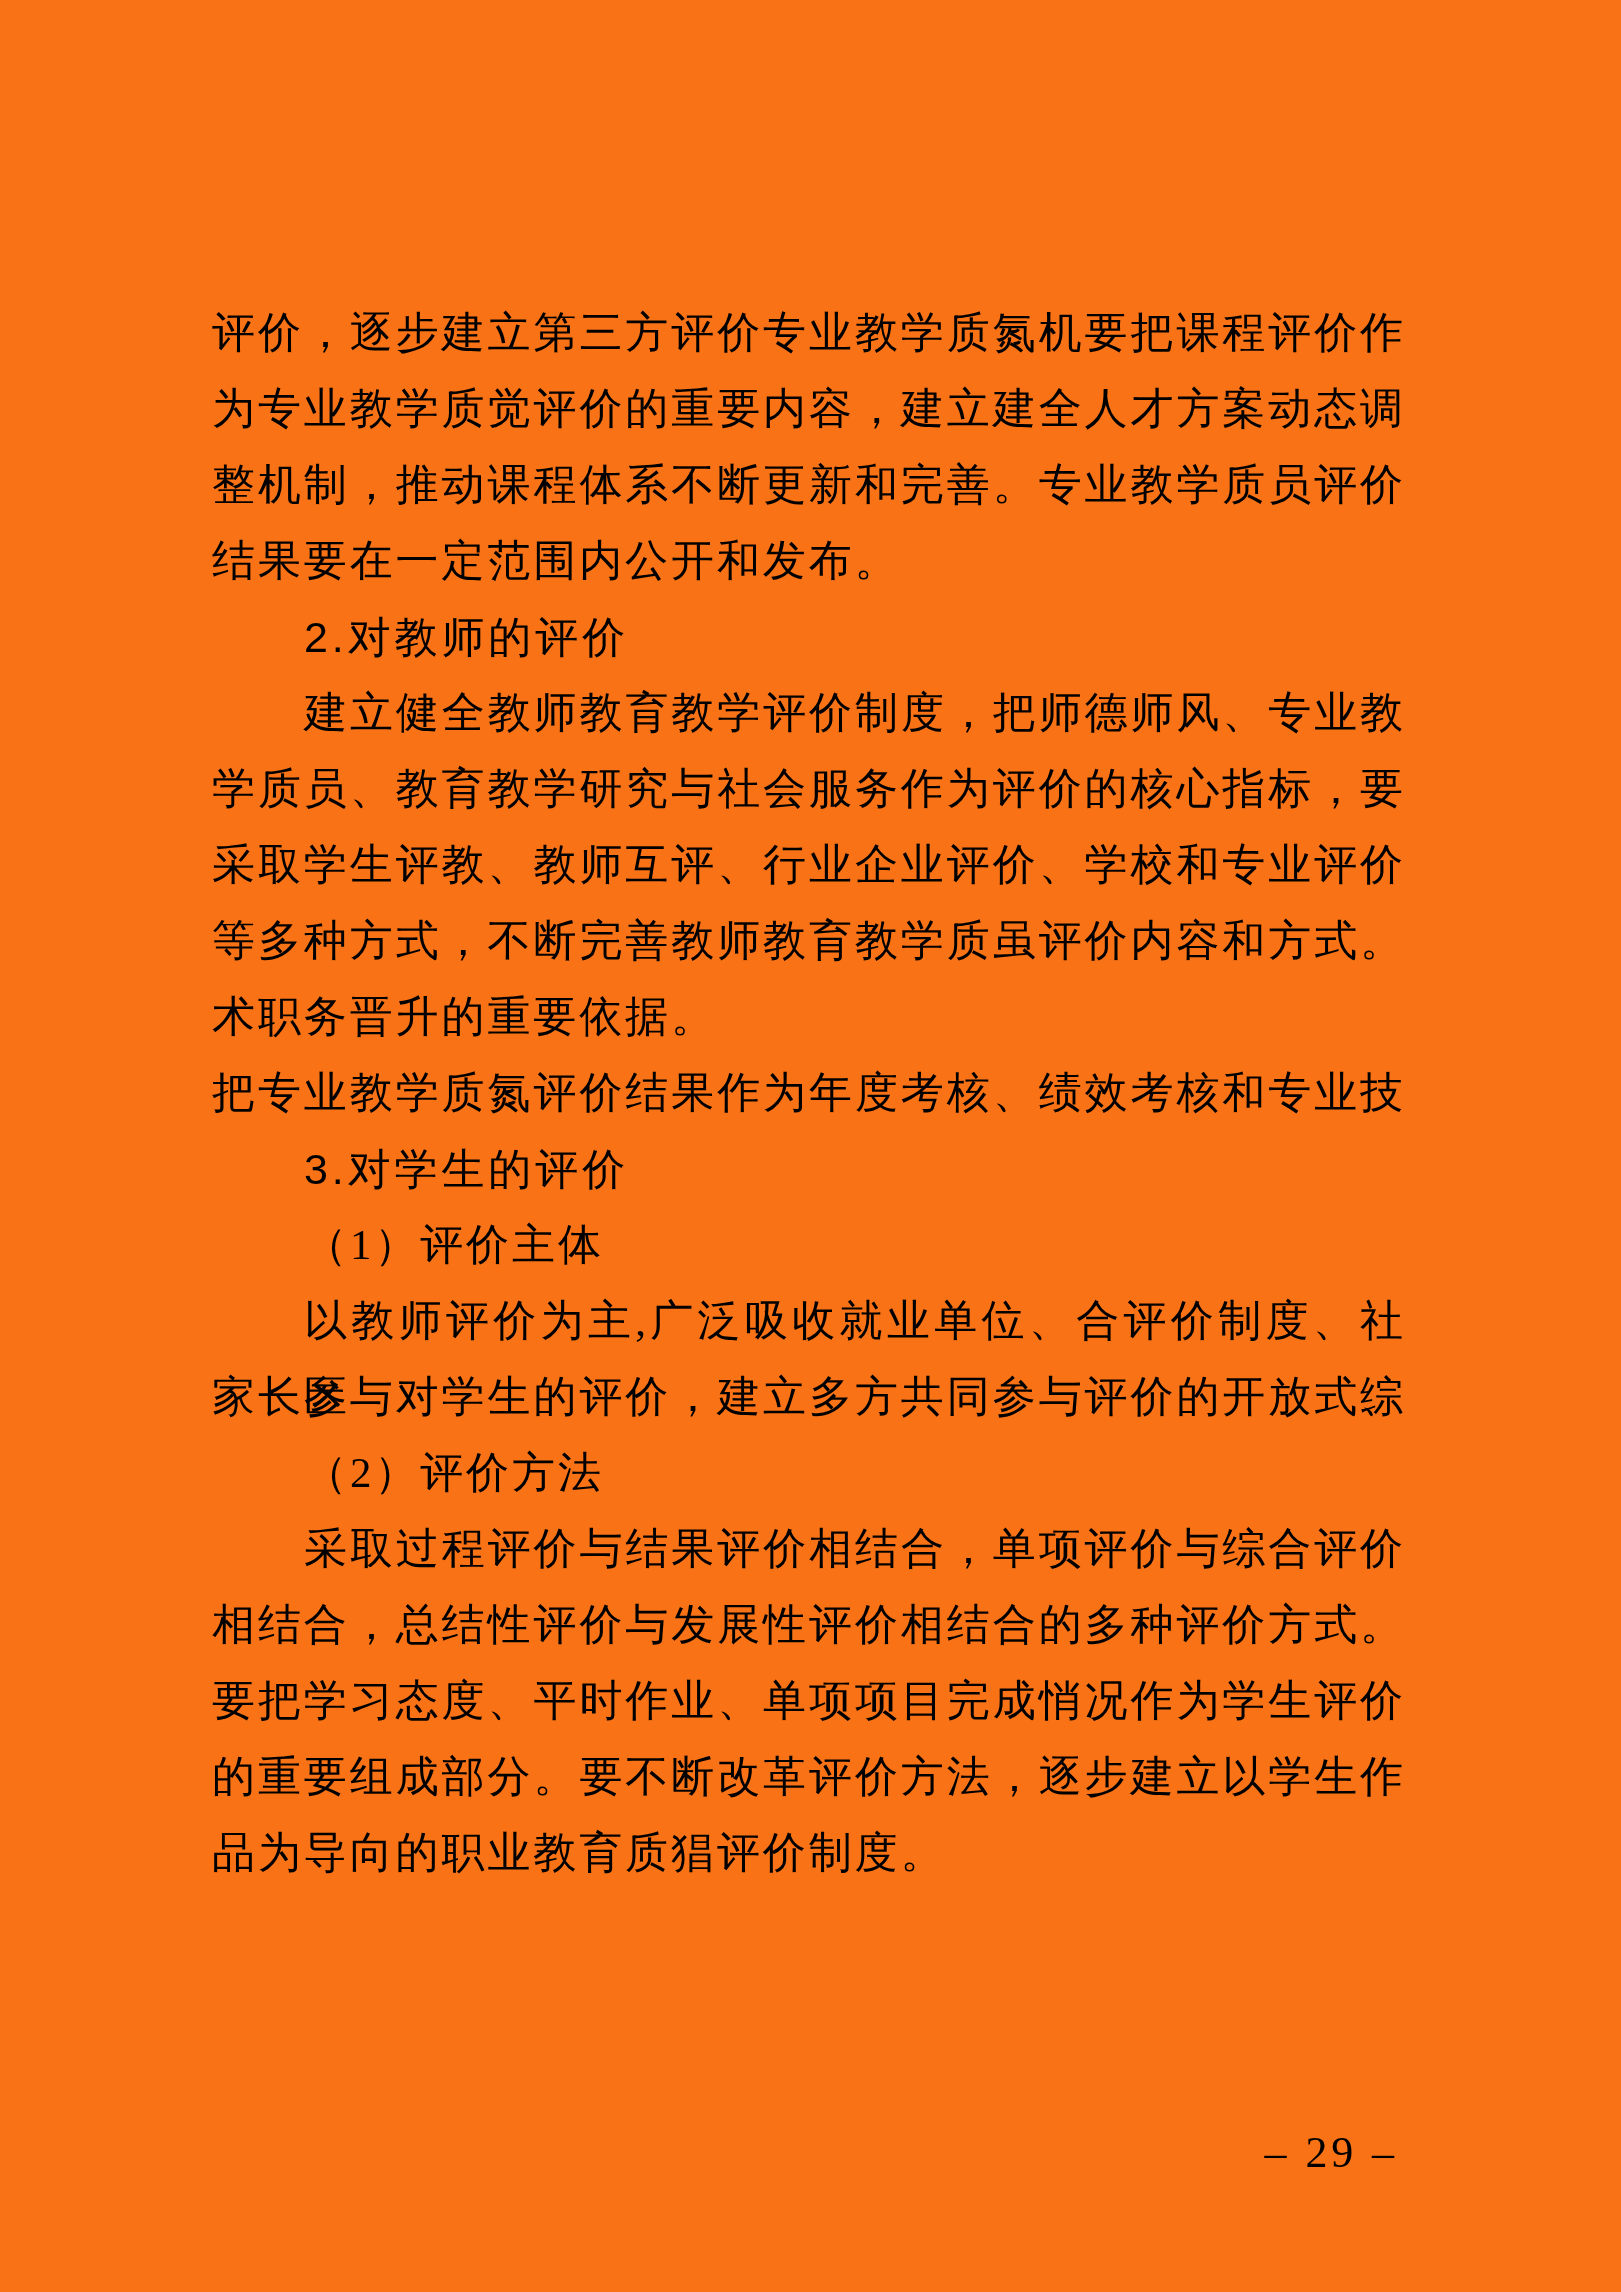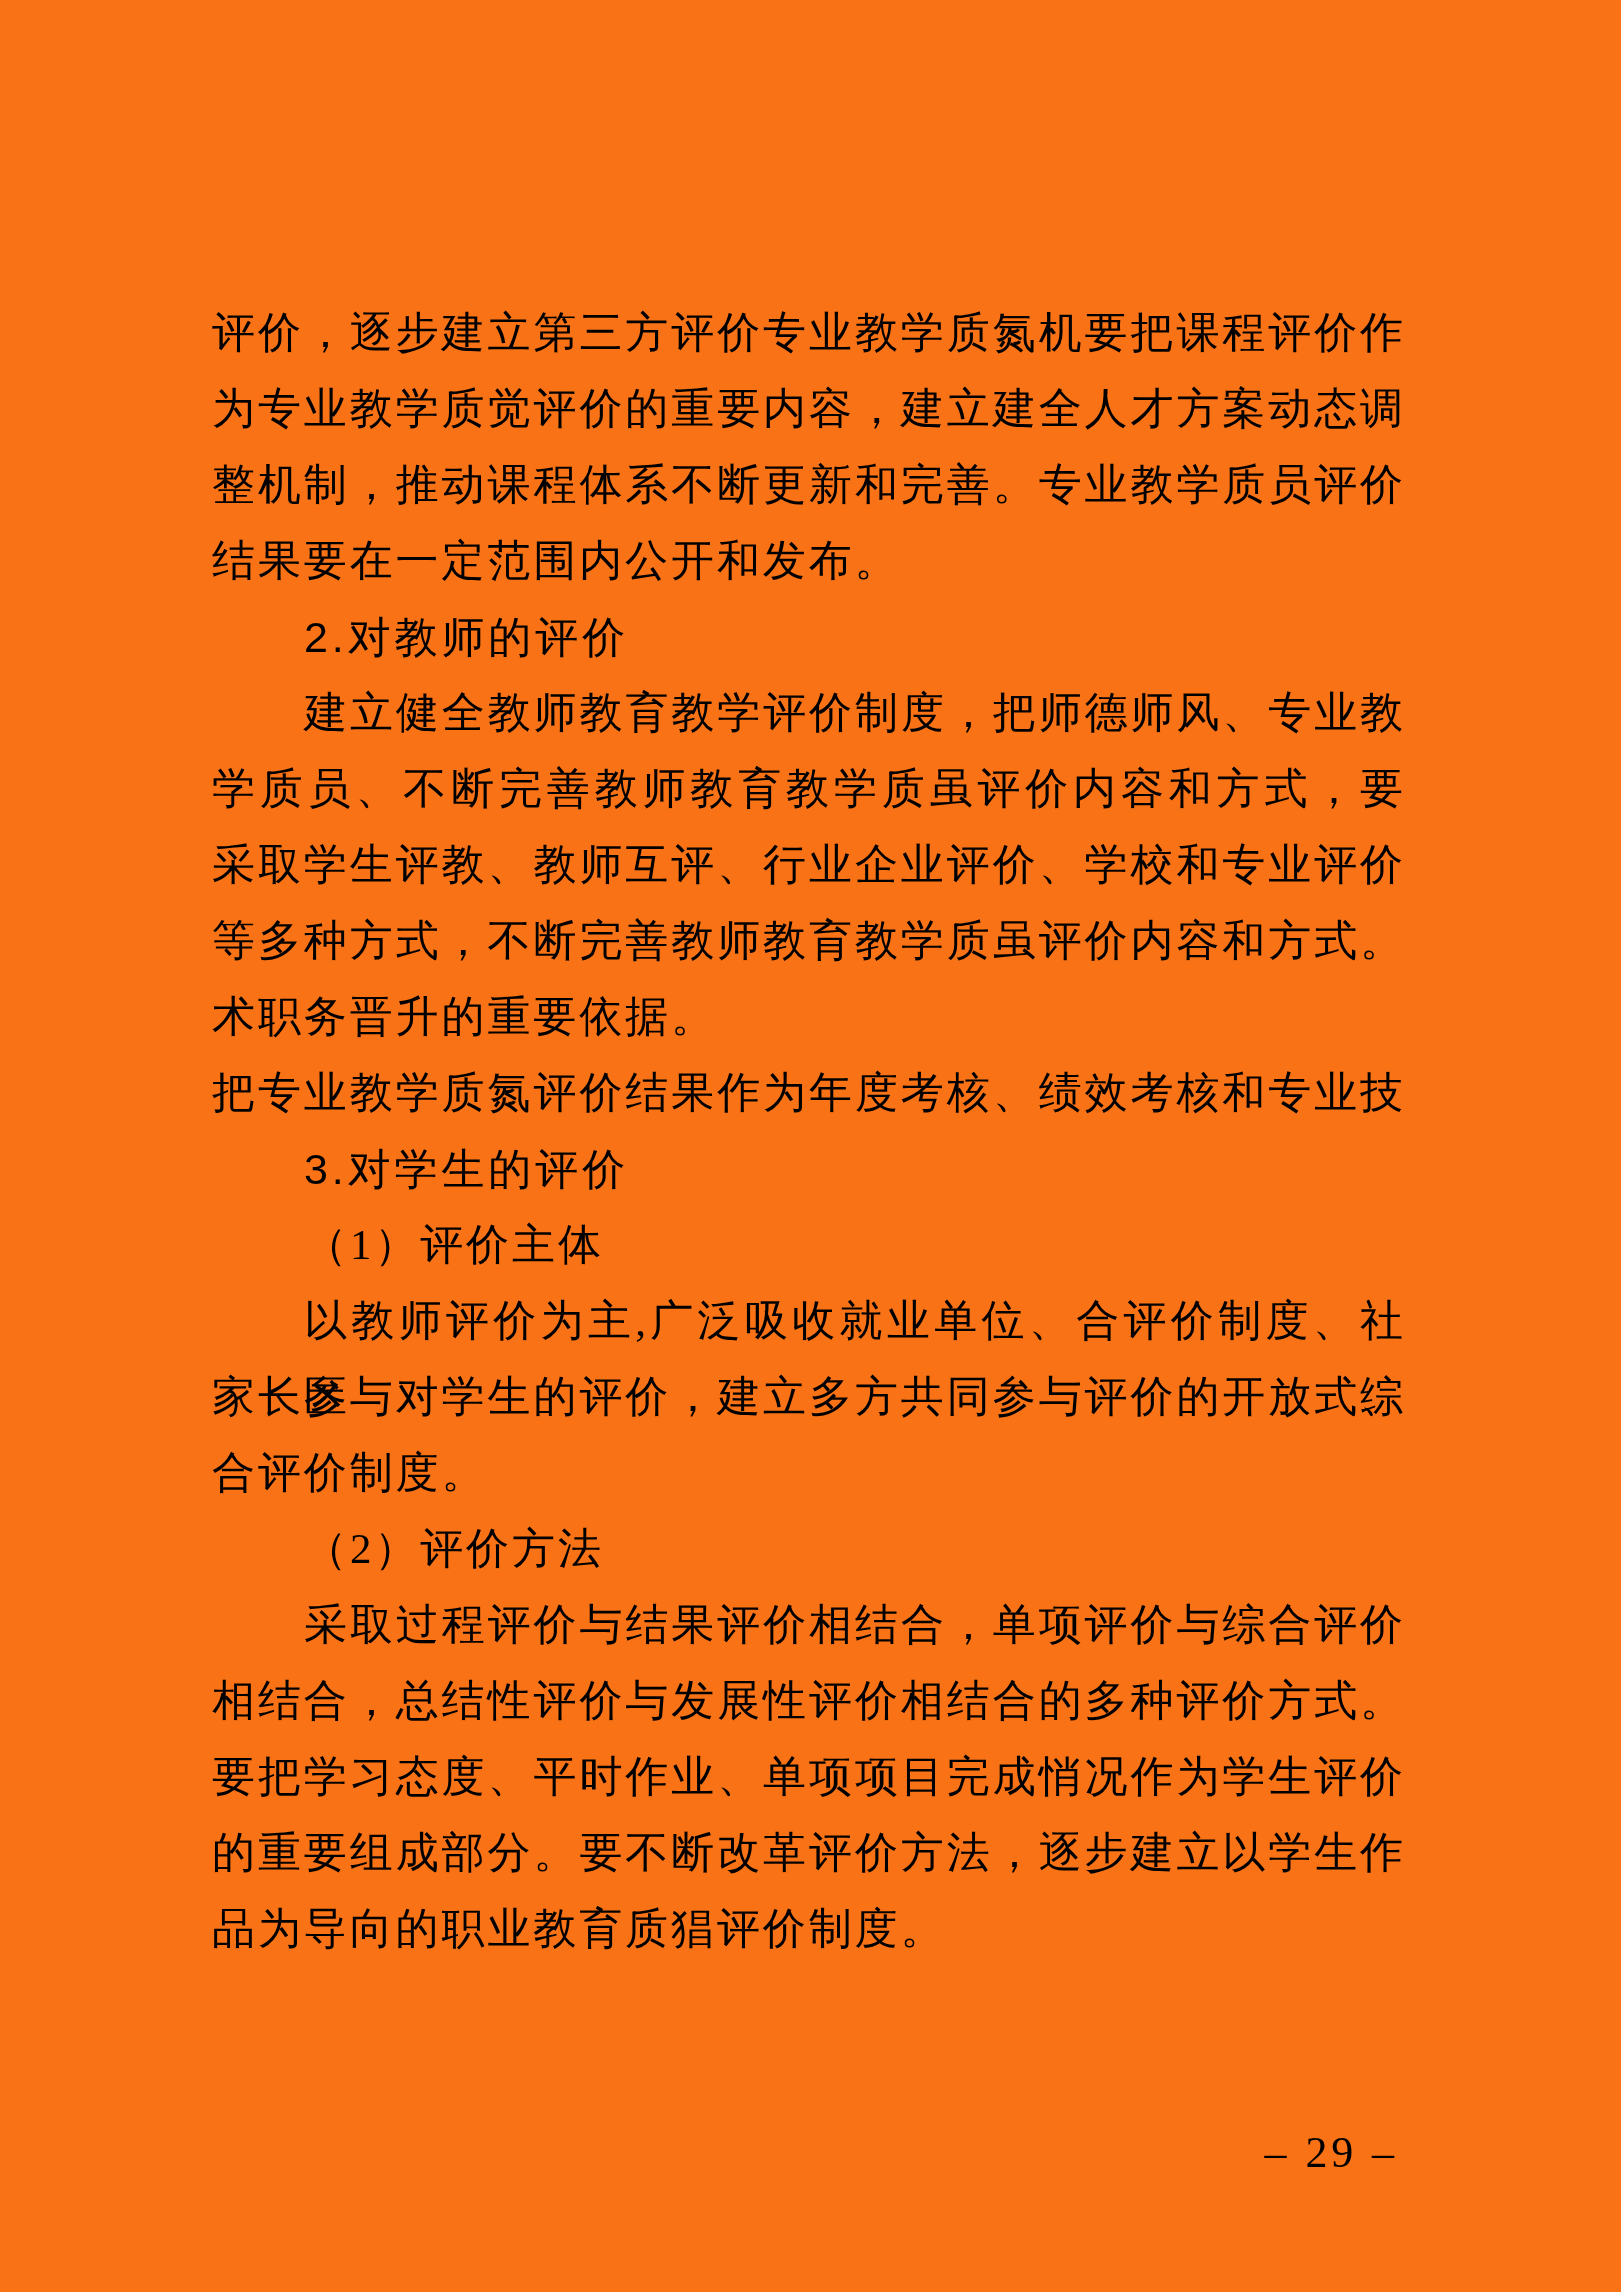--- a/index.html
+++ b/index.html
@@ -60,30 +60,29 @@
 <body>
 
 <div class="page">
   <div class="doc-body">
       <div class="line justify">评价，逐步建立第三方评价专业教学质氮机要把课程评价作</div>
       <div class="line justify">为专业教学质觉评价的重要内容，建立建全人才方案动态调</div>
       <div class="line justify">整机制，推动课程体系不断更新和完善。专业教学质员评价</div>
       <div class="line">结果要在一定范围内公开和发布。</div>
       <div class="line indent heading">2.对教师的评价</div>
       <div class="line justify indent">建立健全教师教育教学评价制度，把师德师风、专业教</div>
-      <div class="line justify">学质员、不断完善教师教育教学质虽评价内容和方式，要</div>
+      <div class="line justify">学质员、教育教学研究与社会服务作为评价的核心指标，要</div>
       <div class="line justify">采取学生评教、教师互评、行业企业评价、学校和专业评价</div>
       <div class="line justify">等多种方式，不断完善教师教育教学质虽评价内容和方式。</div>
       <div class="line">术职务晋升的重要依据。</div>
       <div class="line justify">把专业教学质氮评价结果作为年度考核、绩效考核和专业技</div>
       <div class="line indent heading">3.对学生的评价</div>
       <div class="line indent">（1）评价主体</div>
       <div class="line justify indent">以教师评价为主,广泛吸收就业单位、合评价制度、社区、</div>
       <div class="line justify">家长参与对学生的评价，建立多方共同参与评价的开放式综</div>
-      <div class="line">合评价制度。</div>
       <div class="line indent">（2）评价方法</div>
       <div class="line justify indent">采取过程评价与结果评价相结合，单项评价与综合评价</div>
       <div class="line justify">相结合，总结性评价与发展性评价相结合的多种评价方式。</div>
       <div class="line justify">要把学习态度、平时作业、单项项目完成悄况作为学生评价</div>
       <div class="line justify">的重要组成部分。要不断改革评价方法，逐步建立以学生作</div>
       <div class="line">品为导向的职业教育质猖评价制度。</div>
     </div>
   <div class="page-number">– 29 –</div>
 </div>
 

